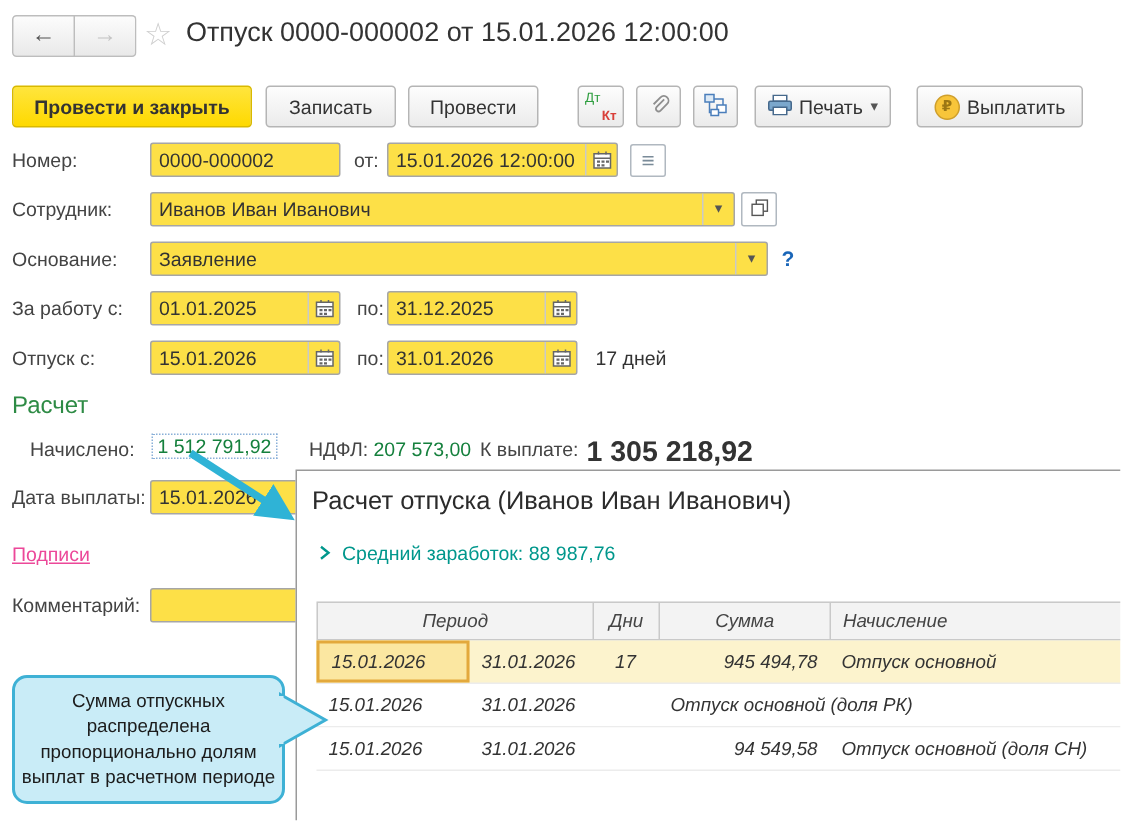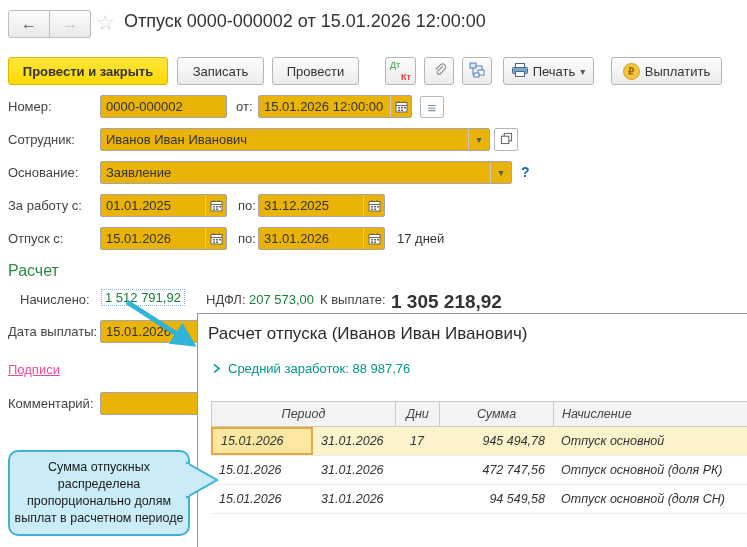--- a/index.html
+++ b/index.html
@@ -23,21 +23,21 @@
   .btn-yellow{background:linear-gradient(#ffe53d,#fed900);border-color:#d9b900;font-weight:bold;}
   .dtkt{position:relative;width:100%;height:100%;}
   .dtkt .dt{position:absolute;left:4px;top:2px;font-size:9px;font-weight:normal;color:#2e9e3f;}
   .dtkt .kt{position:absolute;right:4px;bottom:2px;font-size:9px;font-weight:bold;color:#d9403a;}
   .coin{width:15px;height:15px;border-radius:50%;background:#f8c53a;border:1px solid #cf9f2c;
         display:flex;align-items:center;justify-content:center;font-size:10px;font-weight:bold;color:#9c7714;}
   .drop-glyph{font-size:10px;color:#555;}
 
   
   .lbl{color:#444;white-space:nowrap;}
-  .field{border:1px solid #a6a6a6;border-radius:2px;background:#eab308;height:23px;box-sizing:border-box;
+  .field{border:1px solid #a6a6a6;border-radius:2px;background:#fde047;height:23px;box-sizing:border-box;
          display:flex;align-items:center;overflow:hidden;}
   .field .val{flex:1;padding:0 5px;white-space:nowrap;}
   .seg{width:20px;height:100%;display:flex;align-items:center;justify-content:center;border-left:1px solid #c9c9c9;}
   .iconbtn{border:1px solid #b0b8c0;border-radius:2px;background:#fff;display:flex;align-items:center;justify-content:center;box-sizing:border-box;}
   .menu-glyph{font-size:15px;color:#7a8b99;line-height:1;}
   .help{color:#1a66b8;font-weight:bold;font-size:14px;}
 
   .section{color:#2e8b45;font-size:16px;}
   .link{color:#15803d;white-space:nowrap;}
   .dotted{border:1px dotted #8ab0d8;padding:0 3px;}
@@ -293,21 +293,20 @@
         <span class="cell c2">31.01.2026</span>
         <span class="cell c3">17</span>
         <span class="cell c4">945 494,78</span>
         <span class="cell c5">Отпуск основной</span>
       </div>
 
       <div class="trow drow" style="top:55px;">
         <span class="cell c1">15.01.2026</span>
         <span class="cell c2">31.01.2026</span>
         <span class="cell c3"></span>
-        <span class="cell c4">472 747,56</span>
         <span class="cell c5">Отпуск основной (доля РК)</span>
       </div>
 
       <div class="trow drow" style="top:84px;">
         <span class="cell c1">15.01.2026</span>
         <span class="cell c2">31.01.2026</span>
         <span class="cell c3"></span>
         <span class="cell c4">94 549,58</span>
         <span class="cell c5">Отпуск основной (доля СН)</span>
       </div>

